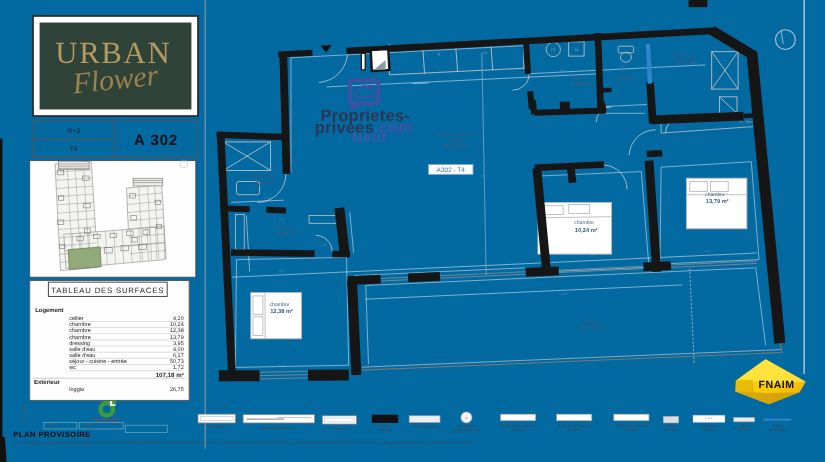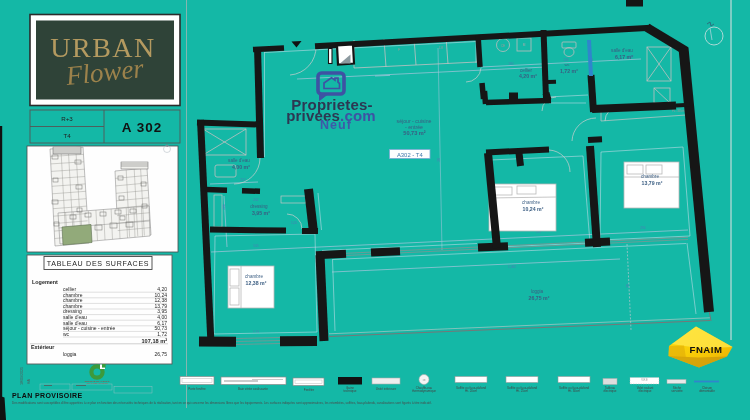--- a/index.html
+++ b/index.html
@@ -1,16 +1,16 @@
 <!DOCTYPE html>
 <html><head>
 <meta charset="utf-8">
 <style>
   html,body{margin:0;padding:0;background:#ffffff;}
-  #page{position:relative;width:750px;height:420px;background:#14b8a6;overflow:hidden;
+  #page{position:relative;width:750px;height:420px;background:#0369a1;overflow:hidden;
         font-family:"Liberation Sans",sans-serif;}
   svg text{font-family:"Liberation Sans",sans-serif;}
   .serif{font-family:"Liberation Serif",serif;}
 </style>
 </head>
 <body>
 <div id="page">
 <svg width="750" height="420" viewBox="0 0 750 420">
 
 <line x1="186.5" y1="0" x2="186.5" y2="408" stroke="#b5b5b5" stroke-width="0.7"></line>

